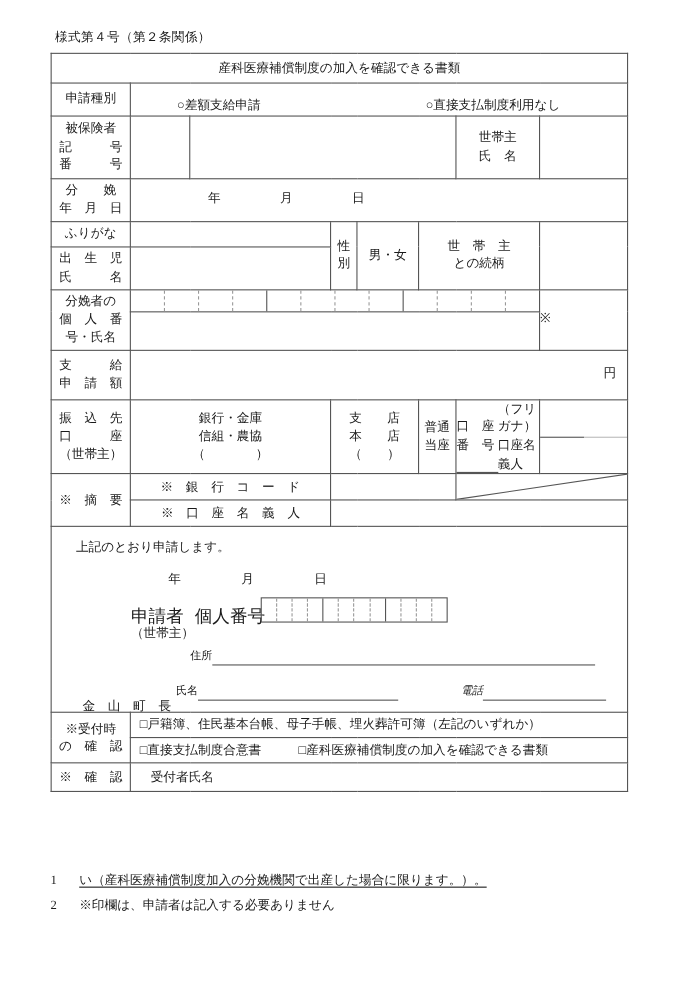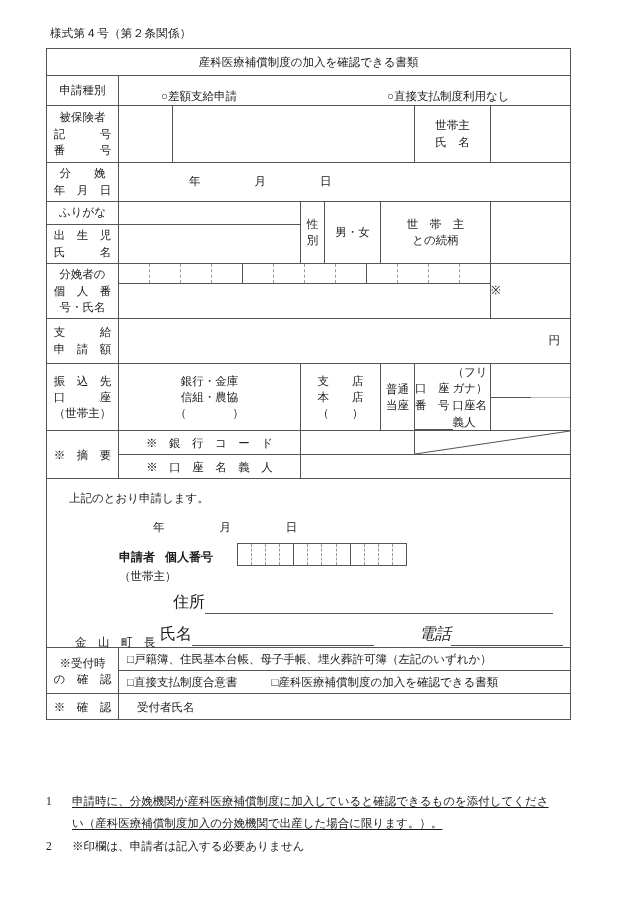--- a/index.html
+++ b/index.html
@@ -102,35 +102,35 @@
     text-align: right;
     padding-right: 10px;
   }
 
   
   .notes-cell { height: 168px; vertical-align: top; position: relative; }
   .notes-inner { position: relative; height: 100%; width: 100%; }
   .n-line1 { position: absolute; left: 22px; top: 11px; font-size: 11.5px; }
   .n-ymd { position: absolute; left: 106px; top: 40px; font-size: 11.5px; }
   .n-ymd span { margin-right: 52px; }
-  .n-applicant { position: absolute; left: 72px; top: 70px; font-size: 12px; white-space: nowrap; font-weight: bold;}
+  .n-applicant { position: absolute; left: 72px; top: 70px; font-size: 16px; white-space: nowrap;}
   .n-applicant .sp { display: inline-block; width: 10px; }
   .n-setai { position: absolute; left: 72px; top: 89px; font-size: 11.5px; }
   .n-mynum {
     position: absolute; left: 190px; top: 64px;
     width: 168px; height: 21px;
     border: 1px solid #555;
     display: flex;
   }
   .n-mynum > i {
     flex: 1 1 0; border-right: 1px dashed #999; font-style: normal;
   }
   .n-mynum > i.grp { border-right: 1px solid #555; }
   .n-mynum > i:last-child { border-right: none; }
-  .fld { position: absolute; font-size: 16px; }
+  .fld { position: absolute; font-size: 10px; }
   .fld .ul {
     display: inline-block;
     border-bottom: 1px solid #555;
     height: 13px;
     vertical-align: bottom;
   }
   .f-addr { left: 126px; top: 111px; }
   .f-addr .ul { width: 348px; }
   .f-name { left: 113px; top: 143px; font-family: Liberation Serif, serif; }
   .f-name .ul { width: 182px; }
@@ -461,21 +461,20 @@
         <div class="conf-line" style="padding-left:18px">受付者氏名</div>
       </td>
     </tr>
   </tbody>
     </table>
 
   <div class="footnotes">
     <div class="fn-row">
       <div class="fn-num">1</div>
       <div class="fn-txt">
-        <div class="u">申請時に、分娩機関が産科医療補償制度に加入していると確認できるものを添付してくださ</div>
         <div class="u">い（産科医療補償制度加入の分娩機関で出産した場合に限ります。）。</div>
       </div>
     </div>
     <div class="fn-row">
       <div class="fn-num">2</div>
       <div class="fn-txt">
         <div>※印欄は、申請者は記入する必要ありません</div>
       </div>
     </div>
   </div>

